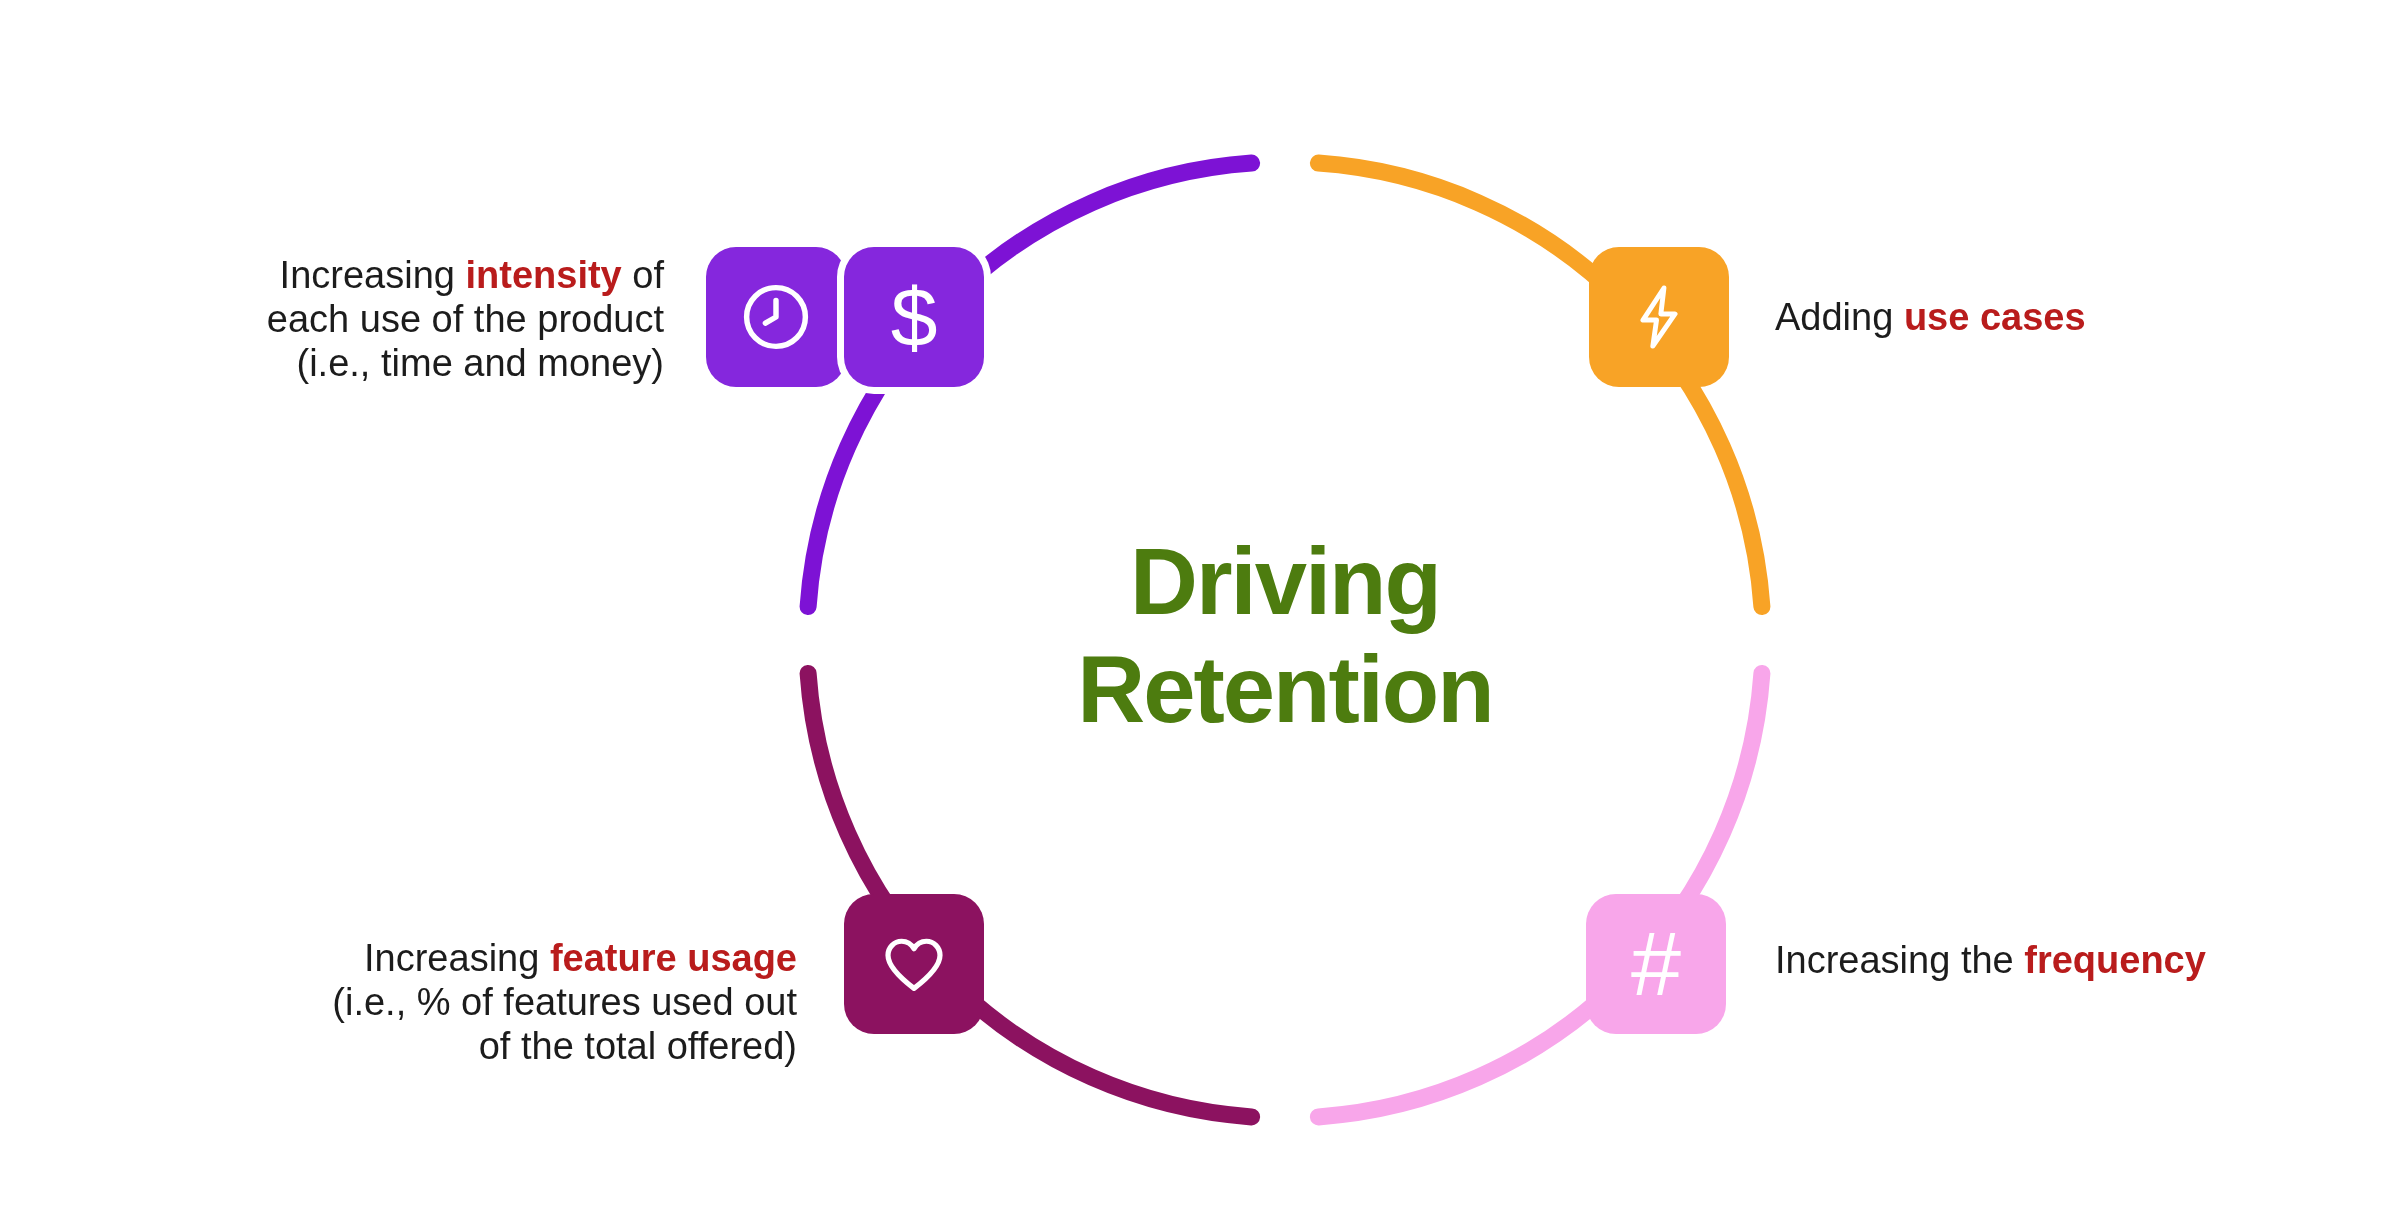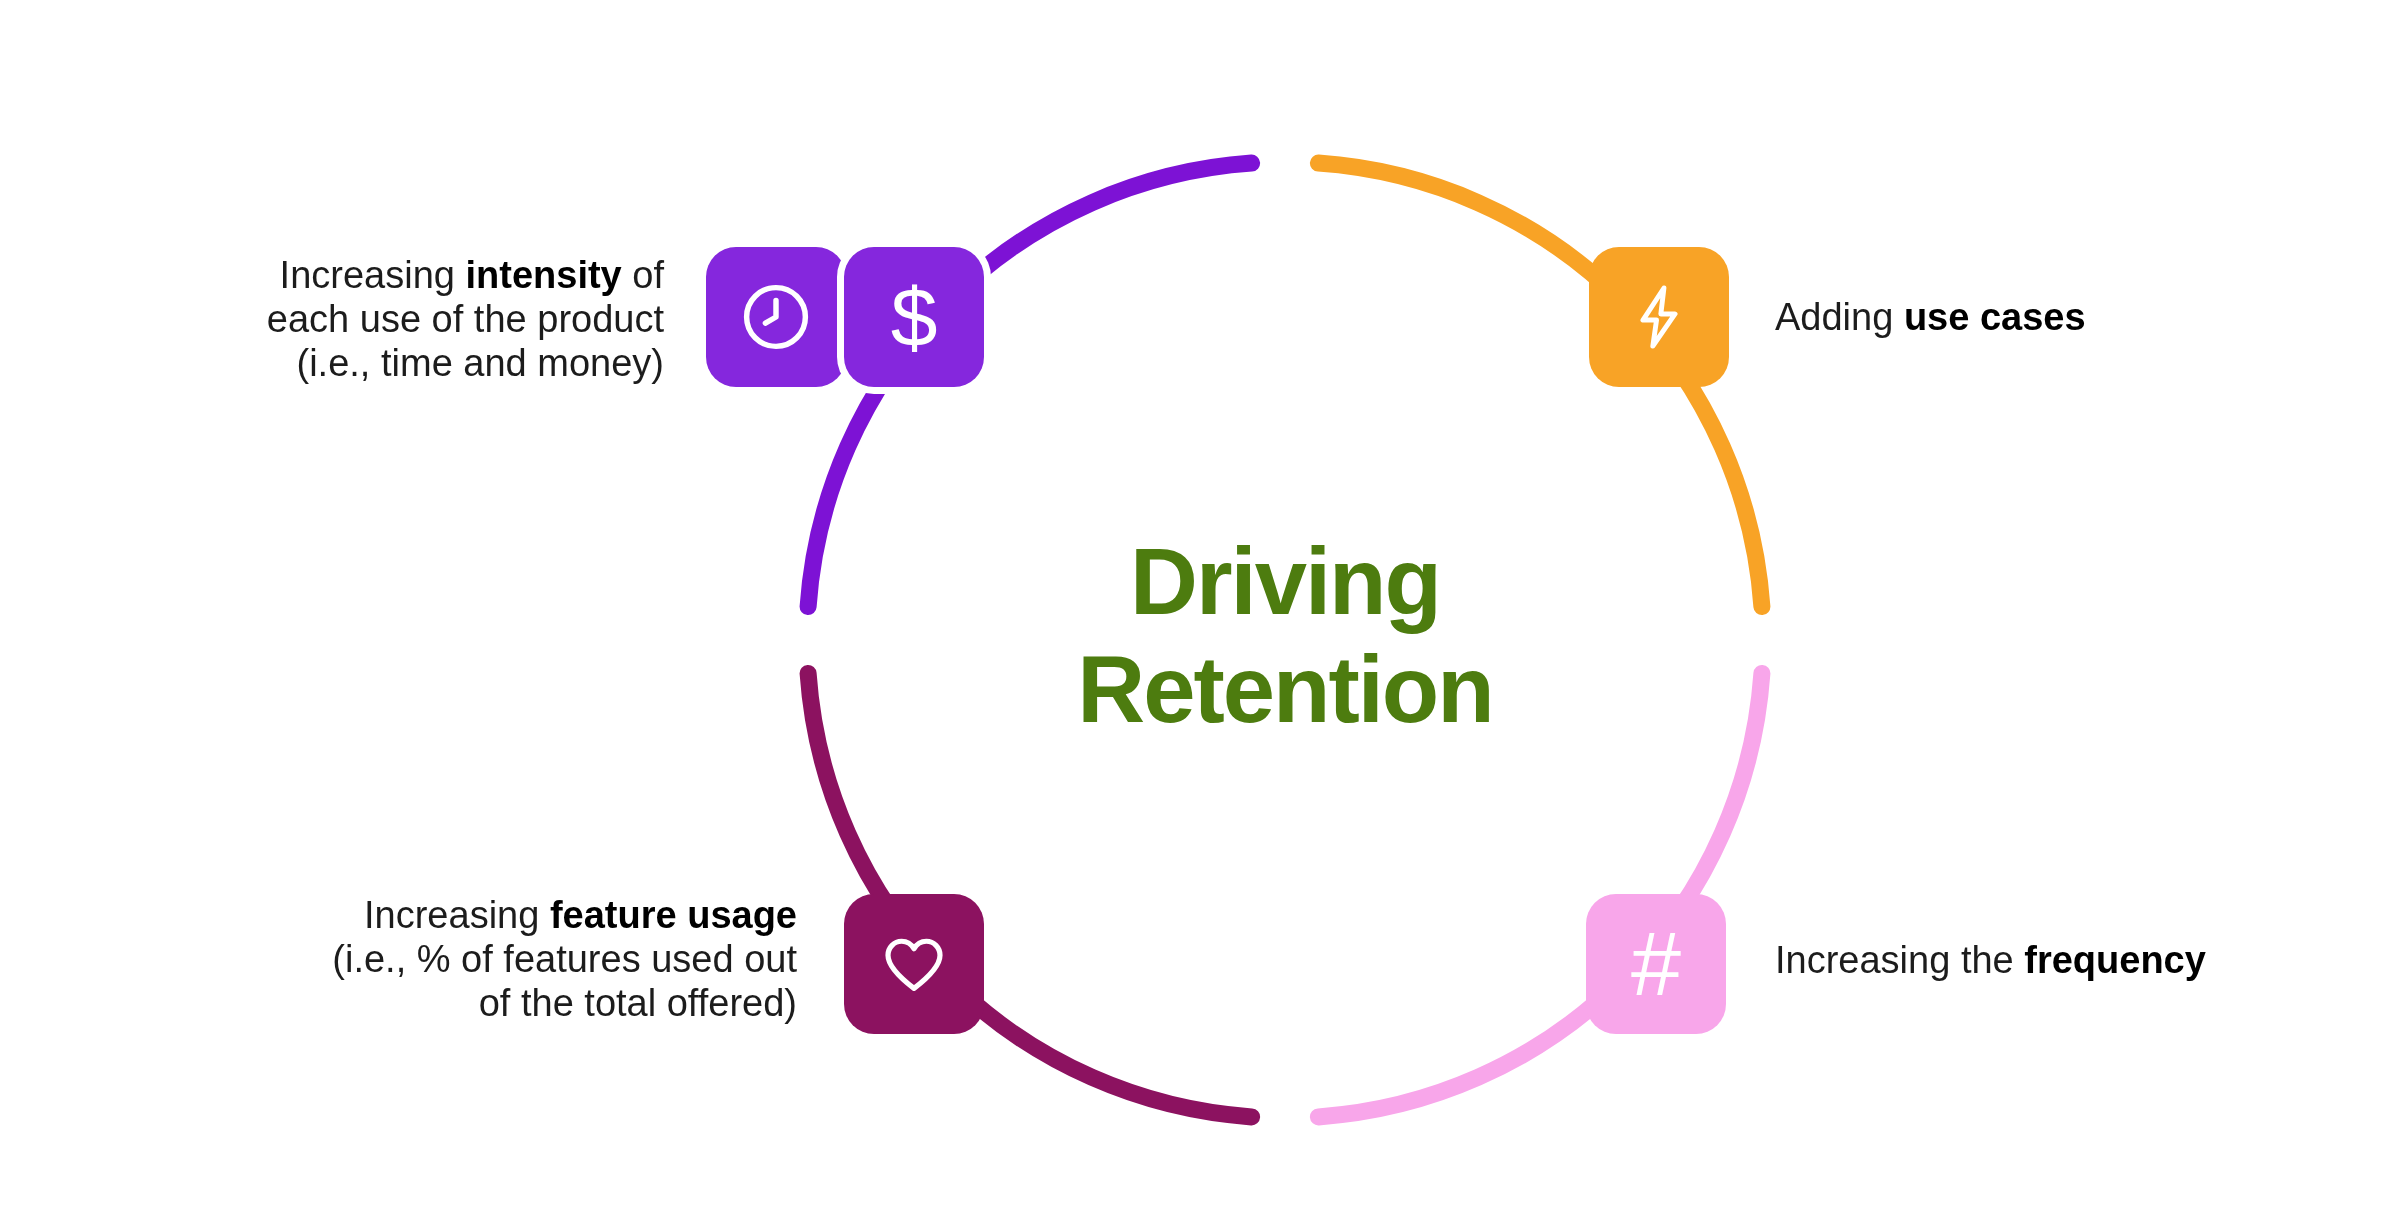--- a/index.html
+++ b/index.html
@@ -52,25 +52,25 @@
   }
   .badge.hash .glyph { font-size: 90px; }
 
   .label {
     position: absolute;
     font-size: 38px;
     line-height: 44px;
     color: #1c1c1c;
     white-space: nowrap;
   }
-  .label b { color: #000000; }
+  .label b { color: #b91c1c; }
   .label.tl { right: 1736px; top: 253px; text-align: right; }
   .label.tr { left: 1775px;  top: 295px; text-align: right; }
   .label.br { left: 1775px;  top: 938px; text-align: left; }
-  .label.bl { right: 1603px; top: 893px; text-align: right; }
+  .label.bl { right: 1603px; top: 936px; text-align: right; }
 </style>
 </head>
 <body>
 
 <div class="canvas">
 
   <svg class="ring" width="2400" height="1210" viewBox="0 0 2400 1210">
     <path d="M 808.1 606.6 A 478 478 0 0 1 1251.6 163.1" stroke="#7d12d5"></path>
     <path d="M 1318.4 163.1 A 478 478 0 0 1 1761.9 606.6" stroke="#f8a326"></path>
     <path d="M 1761.9 673.4 A 478 478 0 0 1 1318.4 1116.9" stroke="#f8a6ea"></path>

